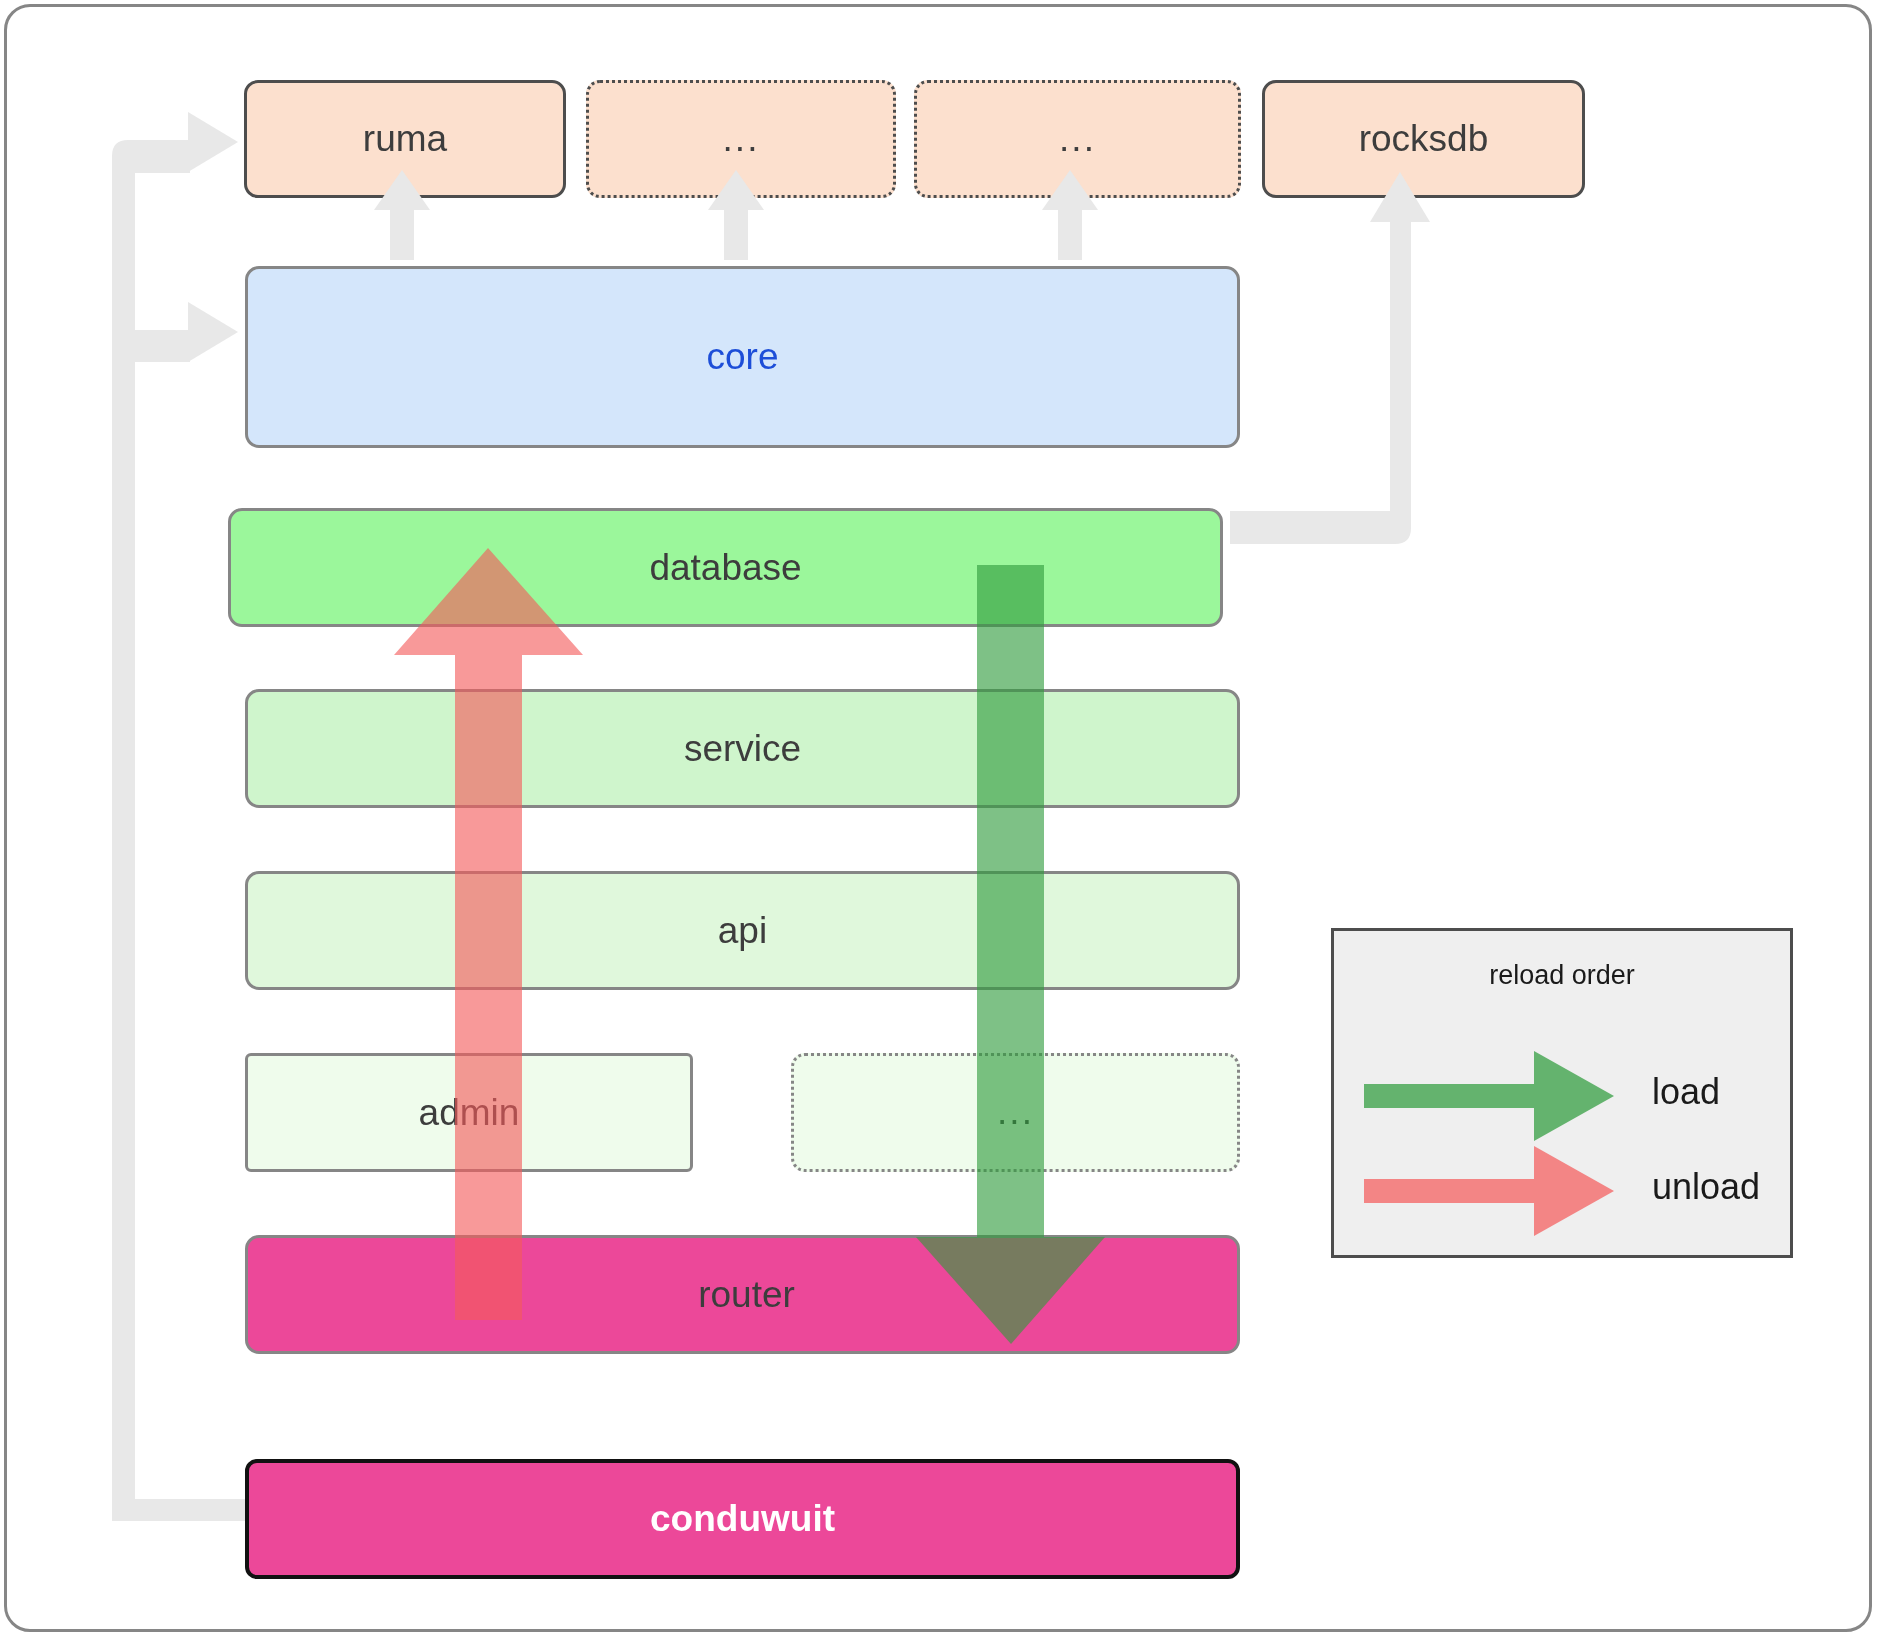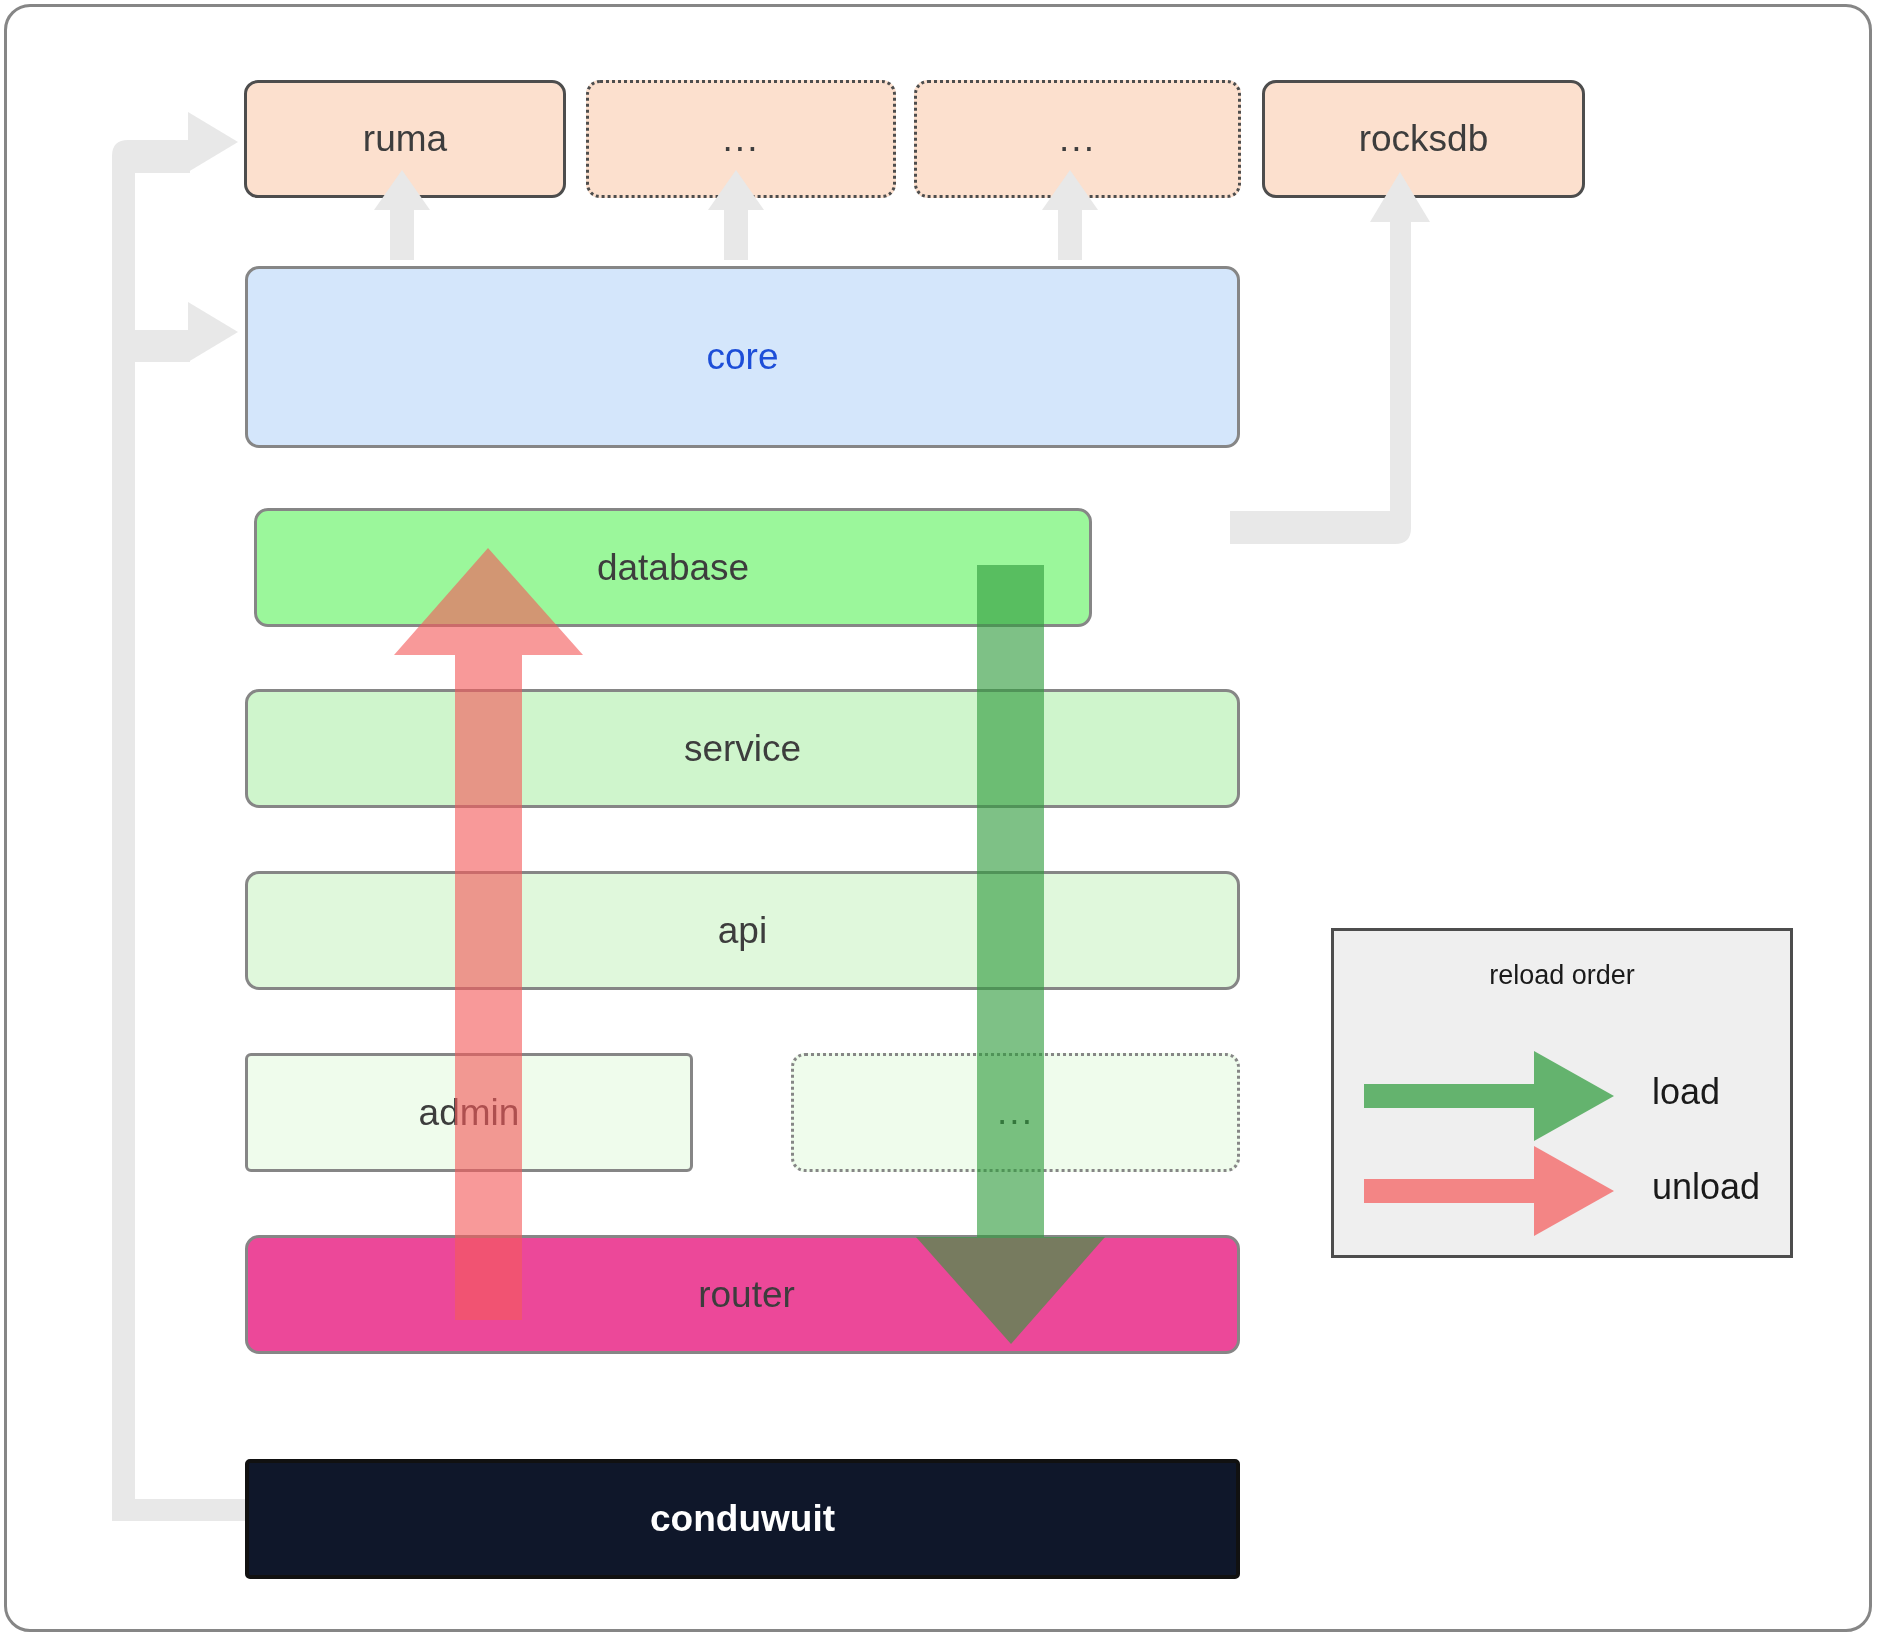--- a/index.html
+++ b/index.html
@@ -94,26 +94,26 @@
     font-size: 37px;
   }
   .router {
     background: #ec4899;
     border: 3px solid #868686;
     color: #3d3d3d;
     font-size: 37px;
     padding-left: 8px;
   }
   .conduwuit {
-    background: #0f172a;
+    background: #ec4899;
     border: 4px solid #111111;
     color: #ffffff;
     font-size: 37px;
     font-weight: bold;
-    border-radius: 5px;
+    border-radius: 12px;
   }
   
   #connectors {
     position: absolute;
     left: 0; top: 0;
     width: 1883px;
     height: 1643px;
     pointer-events: none;
     z-index: 1;
   }
@@ -205,21 +205,21 @@
   </div>
 
   <div class="layer dep" style="left:1262px; top:80px; width:323px; height:118px;">
     <span class="lbl">rocksdb</span>
   </div>
 
   <div class="layer core" style="left:245px; top:266px; width:995px; height:182px;">
     <span class="lbl">core</span>
   </div>
 
-  <div class="layer database" style="left:254px; top:508px; width:838px; height:119px;">
+  <div class="layer database" style="left:228px; top:508px; width:995px; height:119px;">
     <span class="lbl">database</span>
   </div>
 
   <div class="layer service" style="left:245px; top:689px; width:995px; height:119px;">
     <span class="lbl">service</span>
   </div>
 
   <div class="layer api" style="left:245px; top:871px; width:995px; height:119px;">
     <span class="lbl">api</span>
   </div>

